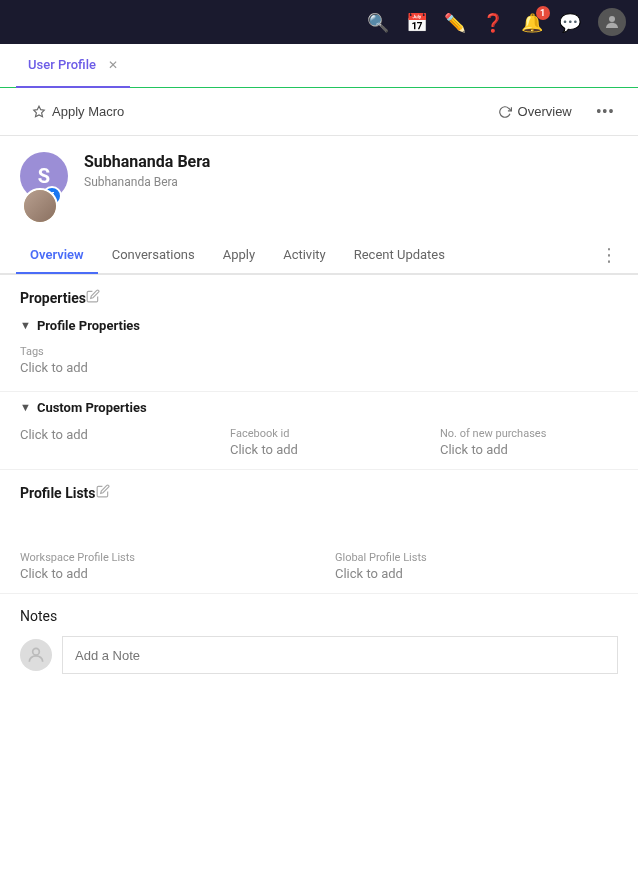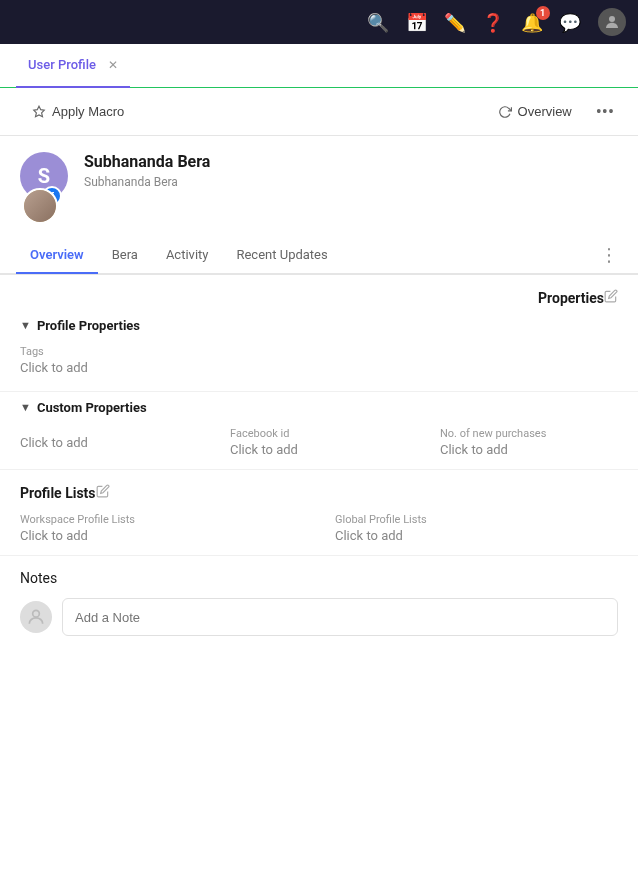--- a/index.html
+++ b/index.html
@@ -236,21 +236,21 @@
 
     
     .main-content {
       padding: 0;
     }
 
     
     .section-header {
       display: flex;
       align-items: center;
-      justify-content: flex-end;
+      justify-content: flex-start;
       padding: 14px 20px 8px;
     }
     .section-title {
       font-size: 14px;
       font-weight: 700;
       color: #1a1a1a;
     }
     .section-edit-icon {
       color: #888;
       font-size: 14px;
@@ -273,21 +273,20 @@
     }
     .chevron-icon {
       font-size: 11px;
       color: #555;
     }
 
     .field-row {
       display: flex;
       gap: 32px;
       padding: 4px 0;
-      align-items: center;
     }
     .field-item {
       flex: 1;
       min-width: 0;
     }
     .field-label {
       font-size: 11px;
       color: #999;
       margin-bottom: 2px;
     }
@@ -313,21 +312,21 @@
     }
     .profile-lists-header {
       display: flex;
       align-items: center;
       margin-bottom: 12px;
     }
     .lists-grid {
       display: flex;
       gap: 32px;
     }
-    .list-col { flex: 1; }
+    .list-col { flex: 1; margin-top: 38px; }
     .list-col-label {
       font-size: 11px;
       color: #999;
       margin-bottom: 2px;
     }
     .list-col-value {
       font-size: 13px;
       color: #888;
       cursor: pointer;
     }
@@ -357,21 +356,21 @@
       align-items: center;
       justify-content: center;
       color: #aaa;
       font-size: 18px;
       flex-shrink: 0;
     }
     .notes-input {
       flex: 1;
       height: 38px;
       border: 1px solid #e0e0e0;
-      border-radius: 6px;
+      border-radius: 0;
       padding: 0 12px;
       font-size: 13px;
       color: #999;
       background: #fff;
       outline: none;
     }
   </style>
 </head>
 <body>
 
@@ -430,21 +429,24 @@
     <div class="profile-name">Subhananda Bera</div>
     <div class="profile-sub">Subhananda Bera</div>
   </div>
 </div>
 
 <div class="content-tabs">
   <div class="content-tab active">
     <span>Overview</span>
   </div>
   <div class="content-tab">
-    <span>Bera</span>
+    <span>Conversations</span>
+  </div>
+  <div class="content-tab">
+    <span>Apply</span>
   </div>
   <div class="content-tab">
     <span>Activity</span>
   </div>
   <div class="content-tab">
     <span>Recent Updates</span>
   </div>
   <span class="tab-more-icon">⋮</span>
 </div>
 

